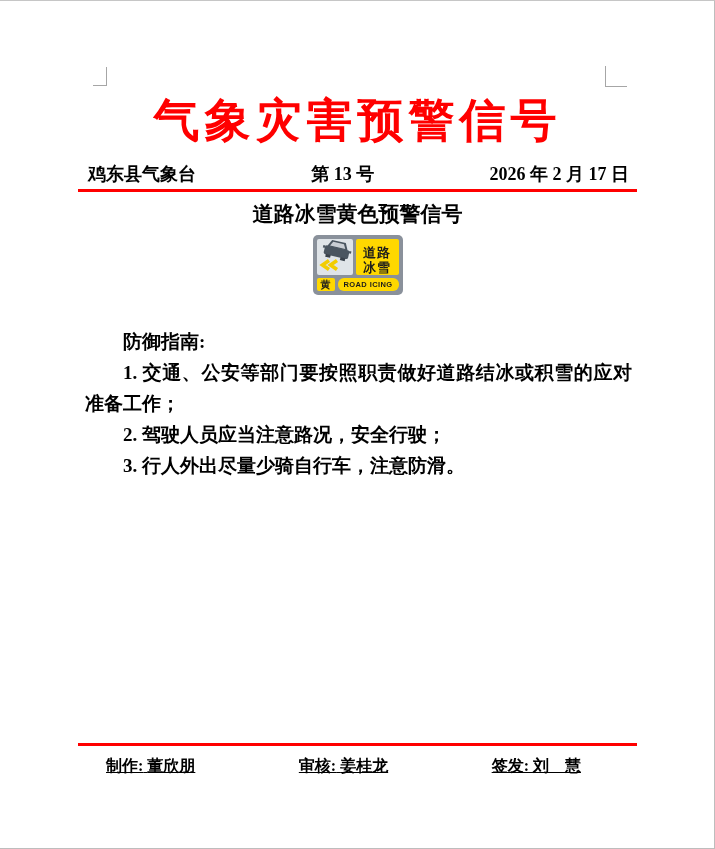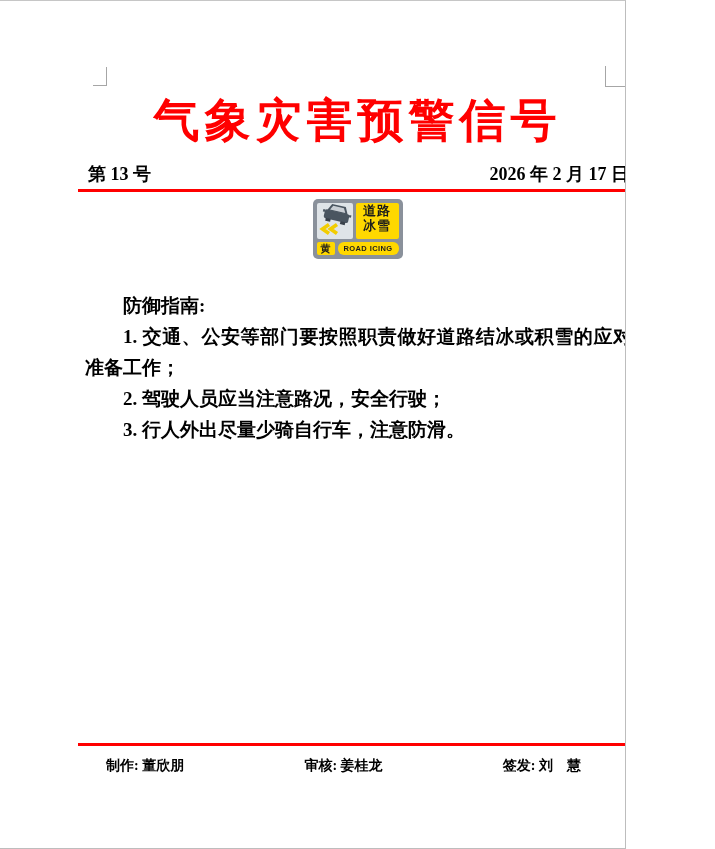--- a/index.html
+++ b/index.html
@@ -1,21 +1,21 @@
 <!DOCTYPE html>
 <html><head>
 <meta charset="utf-8">
 <style>
   * { margin: 0; padding: 0; box-sizing: border-box; }
   html, body { background: #ffffff; }
   body { width: 715px; height: 849px; font-family: "Liberation Serif", "DejaVu Serif", serif; color: #000; }
 
   .page {
     position: relative;
-    width: 626px; height: 849px;
+    width: 715px; height: 849px;
     background: #ffffff;
     border-top: 1px solid #c6c6c6;
     border-right: 1px solid #bdbdbd;
     border-bottom: 1px solid #bdbdbd;
     overflow: hidden;
   }
 
   
   .crop-mark { position: absolute; }
   .crop-mark.tl { left: 93px; top: 66px; width: 14px; height: 19px;
@@ -66,21 +66,21 @@
     border-radius: 5px;
     padding: 4px;
     display: flex; flex-direction: column; gap: 3px;
     font-family: "Liberation Sans", "DejaVu Sans", sans-serif;
   }
   .badge-row-top { display: flex; gap: 3px; height: 36px; }
   .badge-row-bot { display: flex; gap: 3px; height: 13px; }
   .cell-car { width: 36px; height: 36px; background: #dfe4e8; border-radius: 2px; overflow: hidden; }
   .cell-cn {
     flex: 1; background: #ffd800; border-radius: 2px;
-    display: flex; flex-direction: column; align-items: center; justify-content: flex-start;
+    display: flex; flex-direction: column; align-items: center; justify-content: flex-end;
     font-size: 13px; font-weight: 900; line-height: 15px; color: #1c1c1c;
     letter-spacing: 1px;
   }
   .cell-level {
     width: 18px; background: #ffd800; border-radius: 2px;
     display: flex; align-items: center; justify-content: center;
     font-size: 10px; font-weight: 900; color: #1c1c1c;
   }
   .cell-en {
     flex: 1; background: #ffd800; border-radius: 6px;
@@ -106,45 +106,48 @@
     font-weight: bold;
   }
   .guidelines p { text-indent: 2em; text-align: justify; }
 
   .footer-block { position: absolute; left: 78px; top: 742px; width: 559px; }
   .footer-row {
     margin-top: 8px;
     display: flex;
     justify-content: space-between;
     padding: 0 56px 0 28px;
-    font-size: 14px;
+    font-size: 16px;
     font-weight: bold;
     line-height: 24px;
     white-space: pre;
+    text-decoration: underline;
   }
   .footer-item { white-space: pre; }
 </style>
 </head>
 <body>
 
 <div class="page">
 
   <div class="crop-mark tl"></div>
   <div class="crop-mark tr"></div>
 
   <div class="content">
 
     <div class="doc-title">气象灾害预警信号</div>
 
     <div class="masthead">
+      <span>鸡东县气象台</span>
       <span>第 13 号</span>
       <span>2026 年 2 月 17 日</span>
     </div>
     <div class="red-rule top"></div>
 
+    <div class="doc-subtitle">道路冰雪黄色预警信号</div>
 
     <div class="badge-wrap">
       <div class="badge">
         <div class="badge-row-top">
           <div class="cell-car">
             <svg width="36" height="36" viewBox="0 0 36 36" xmlns="http://www.w3.org/2000/svg">
               <g transform="rotate(13 19 11) translate(3,-1)">
                 <polygon points="10,3 24,3 27.5,10 6.5,10" fill="#4a5560"></polygon>
                 <polygon points="11.5,4.5 22.5,4.5 24.8,9 9.2,9" fill="#c9ced4"></polygon>
                 <rect x="4.5" y="9.5" width="25" height="9" rx="2" fill="#4a5560"></rect>

